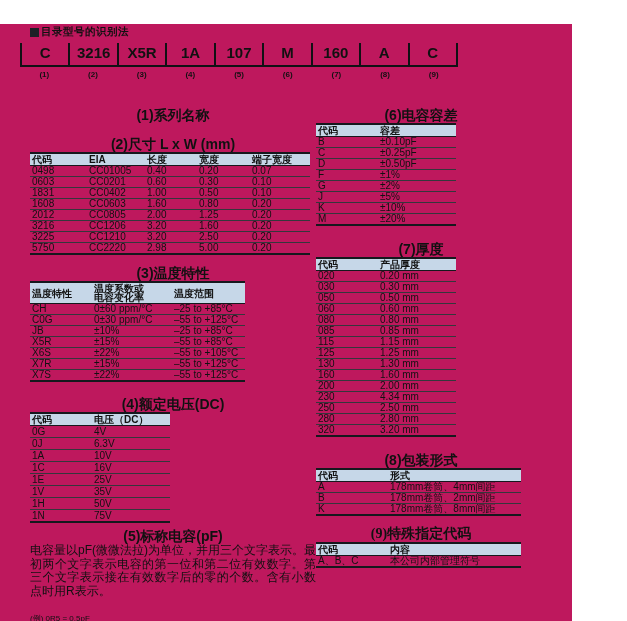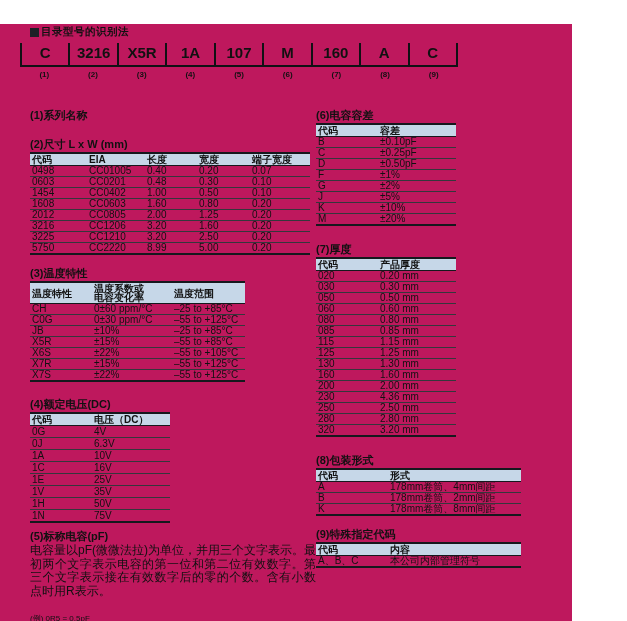--- a/index.html
+++ b/index.html
@@ -21,21 +21,21 @@
   .model-cell{flex:1;border-left:2px solid #101114;text-align:center;font-weight:bold;font-size:15px;line-height:20px;height:22px;}
   .model-cell:last-child{border-right:2px solid #101114;}
   .model-nums{display:flex;}
   .model-num{flex:1;text-align:center;font-size:8px;font-weight:bold;padding-top:3px;}
 
   
   .col{position:absolute;top:86px;}
   .col.left{left:30px;width:286px;}
   .col.right{left:316px;width:210px;}
 
-  .sec-heading{font-size:11px;font-weight:bold;line-height:10px;}
+  .sec-heading{font-size:14px;font-weight:bold;line-height:10px;text-align:center;}
 
   
   table{border-collapse:collapse;table-layout:fixed;font-size:10px;margin-top:3px;}
   th{background:var(--hdr-bg);text-align:left;font-weight:bold;border-top:2px solid var(--bd-dark);border-bottom:1px solid var(--bd-dark);padding:1px 2px;height:11px;vertical-align:middle;line-height:9px;white-space:pre-line;}
   td{border-bottom:1px solid #35373c;padding:0 2px;height:10px;line-height:10px;vertical-align:middle;white-space:nowrap;overflow:hidden;}
   tbody tr:last-child td{border-bottom:2px solid var(--bd-dark);}
 
   .s2{width:280px;}
   .s2 th:nth-child(1){width:57px}.s2 th:nth-child(2){width:58px}.s2 th:nth-child(3){width:52px}.s2 th:nth-child(4){width:53px}.s2 th:nth-child(5){width:60px}
   .s3{width:215px;}
@@ -48,21 +48,21 @@
   .s8,.s9{width:205px;}
   .s8 th:nth-child(1),.s9 th:nth-child(1){width:72px}
 
   
   .mt-s2{margin-top:19px;}
   .mt-s3{margin-top:13px;}
   .mt-s4{margin-top:17px;}
   .mt-s5{margin-top:8px;}
   .mt-s7{margin-top:18px;}
   .mt-s8{margin-top:18px;}
-  .mt-s9{margin-top:13px;}
+  .mt-s9{margin-top:13px;font-family:Liberation Serif, serif;}
 
   
   .para{margin-top:3px;font-size:12px;line-height:13.5px;width:286px;text-align:justify;}
   .examples{margin-top:15px;font-size:8px;line-height:12.5px;}
   .ex-label{display:inline-block;}
   .ex-indent{padding-left:22px;}
 </style>
 </head>
 <body>
 
@@ -116,26 +116,26 @@
           <tr>
             <td>0498</td>
             <td>CC01005</td>
             <td>0.40</td>
             <td>0.20</td>
             <td>0.07</td>
           </tr>
           <tr>
             <td>0603</td>
             <td>CC0201</td>
-            <td>0.48</td>
+            <td>0.60</td>
             <td>0.30</td>
             <td>0.10</td>
           </tr>
           <tr>
-            <td>1454</td>
+            <td>1831</td>
             <td>CC0402</td>
             <td>1.00</td>
             <td>0.50</td>
             <td>0.10</td>
           </tr>
           <tr>
             <td>1608</td>
             <td>CC0603</td>
             <td>1.60</td>
             <td>0.80</td>
@@ -158,21 +158,21 @@
           <tr>
             <td>3225</td>
             <td>CC1210</td>
             <td>3.20</td>
             <td>2.50</td>
             <td>0.20</td>
           </tr>
           <tr>
             <td>5750</td>
             <td>CC2220</td>
-            <td>8.99</td>
+            <td>2.98</td>
             <td>5.00</td>
             <td>0.20</td>
           </tr>
         </tbody>
       </table>
 
     <div class="sec-heading mt-s3">(3)温度特性</div>
     <table class="s3">
         <thead>
           <tr>
@@ -367,21 +367,21 @@
           <tr>
             <td>160</td>
             <td>1.60 mm</td>
           </tr>
           <tr>
             <td>200</td>
             <td>2.00 mm</td>
           </tr>
           <tr>
             <td>230</td>
-            <td>4.36 mm</td>
+            <td>4.34 mm</td>
           </tr>
           <tr>
             <td>250</td>
             <td>2.50 mm</td>
           </tr>
           <tr>
             <td>280</td>
             <td>2.80 mm</td>
           </tr>
           <tr>

